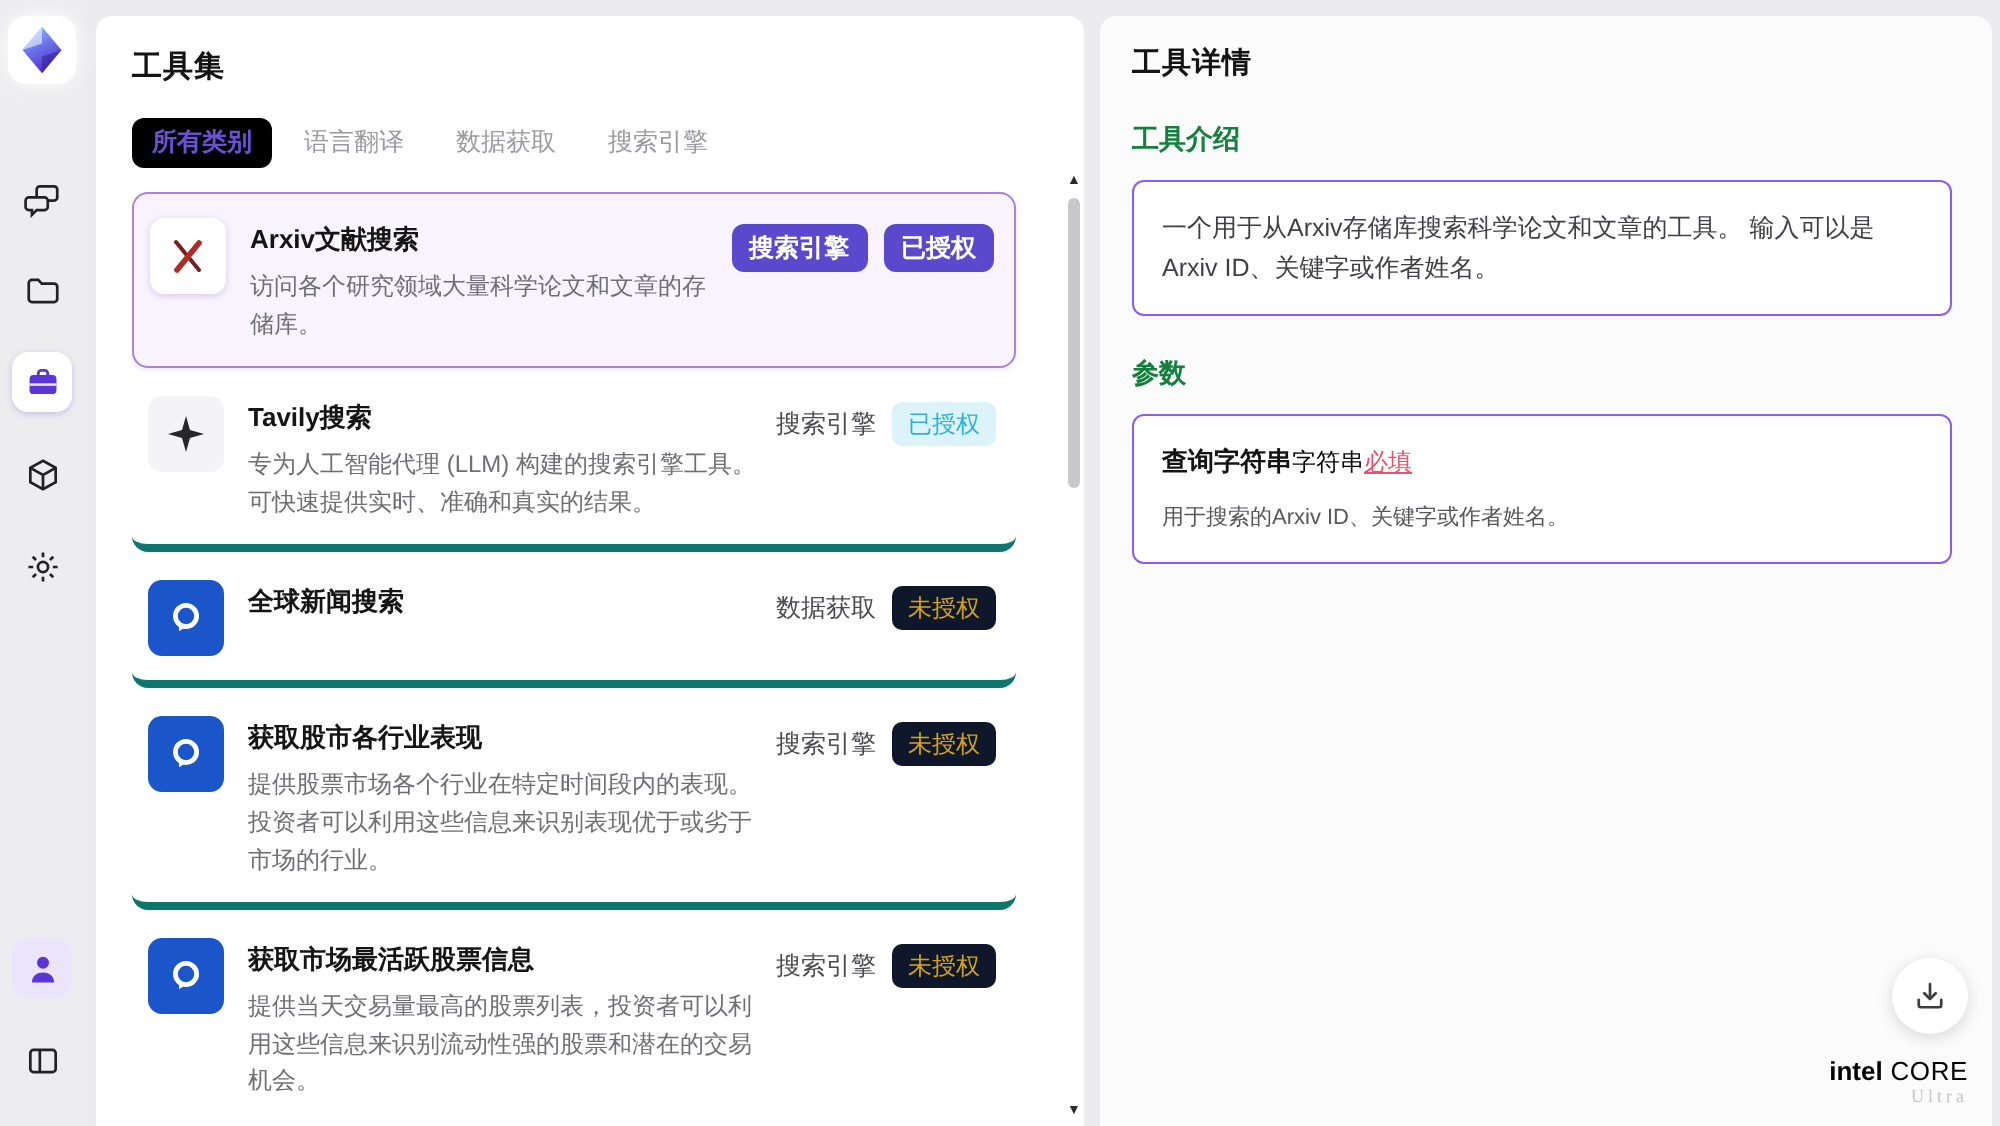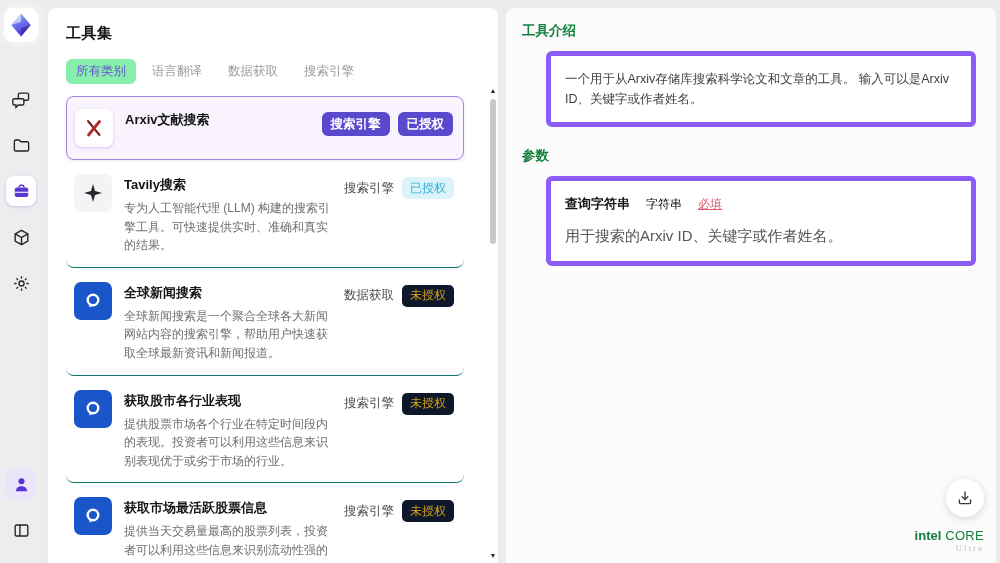--- a/index.html
+++ b/index.html
@@ -19,29 +19,29 @@
   .rail-item{ width:30px; height:30px; border-radius:8px; display:flex; align-items:center;
     justify-content:center; margin:8px 0; cursor:pointer; }
   .rail-item svg{ width:19px; height:19px; }
   .rail-item.active{ background:#ffffff; box-shadow:0 1px 3px rgba(90,53,213,.25); }
   .rail-spacer{ flex:1; }
   .rail-item.user-item{ background:#eae5fb; }
   
   .workspace{ position:absolute; left:42px; top:0; right:0; bottom:0; padding:8px 4px 0 6px;
     display:flex; gap:8px; }
   .panel{ background:#fff; border-radius:8px 8px 0 0; height:100%; }
-  .tools-panel{ width:450px; position:relative; padding:16px 20px 0 18px; }
+  .tools-panel{ width:494px; position:relative; padding:16px 20px 0 18px; }
   .details-panel{ flex:1; background:#fbfbfc; padding:14px 20px 0 16px; }
   
   .panel-title{ font-size:15px; font-weight:bold; color:#141414; letter-spacing:.5px; }
   .tabs{ display:flex; align-items:center; gap:6px; margin:16px 0 12px; }
   .tab{ font-size:12.5px; color:#9a9aa0; padding:4px 10px; border-radius:6px; cursor:pointer; white-space:nowrap; }
-  .tab.active{ background:#86efac; color:#6b50d4; font-weight:normal; }
+  .tab.active{ background:#000000; color:#6b50d4; font-weight:bold; }
   .tool-list{ position:relative; height:462px; overflow:hidden; padding-right:14px; }
-  .tool-card{ display:flex; align-items:flex-start; padding:12px 10px 12px 8px; border-bottom:1px solid #0f766e;
+  .tool-card{ display:flex; align-items:flex-start; padding:12px 10px 12px 8px; border-bottom:4px solid #0f766e;
     border-radius:8px; cursor:pointer; background:#fff; margin-bottom:2px; }
   .tool-card.selected{ background:#f8f3fd; border:1.5px solid #a583e0; box-shadow:0 1px 4px rgba(140,100,220,.15); }
   .tool-icon{ width:38px; height:38px; border-radius:7px; flex:none; display:flex; align-items:center;
     justify-content:center; margin-right:12px; background:#f4f4f6; }
   .tool-icon.icon-arxiv{ background:#ffffff; box-shadow:0 1px 3px rgba(120,80,200,.25); }
   .tool-icon.icon-newsq{ background:#1a56c9; }
   .tool-icon svg{ width:24px; height:24px; }
   .tool-body{ flex:1; min-width:0; padding-right:10px; }
   .tool-name{ font-size:13px; font-weight:bold; color:#151515; margin:2px 0 5px; }
   .tool-desc{ font-size:12px; color:#6e6e74; line-height:1.55; }
@@ -54,34 +54,34 @@
     background:#5a49cc; color:#fff; font-size:12.5px; font-weight:bold;
     padding:3.5px 9px; border-radius:6px; }
   
   .scrollbar{ position:absolute; right:0px; top:78px; bottom:2px; width:10px; }
   .sb-arrow{ width:10px; height:10px; font-size:7px; line-height:10px; text-align:center; color:#2b2b2b; }
   .sb-thumb{ position:absolute; top:13px; left:2px; width:6px; height:145px; background:#c8c8cb; border-radius:3px; }
   .sb-arrow.down{ position:absolute; bottom:0; }
   
   .details-title{ font-size:14.5px; font-weight:bold; color:#141414; margin-bottom:20px; letter-spacing:.5px;}
   .section-heading{ font-size:13.5px; font-weight:bold; color:#15803d; margin-bottom:11px; }
-  .info-box{ background:#fff; border:5px solid #8b5cf6; border-radius:6px; padding:13px 14px; margin-bottom:20px;
-    font-size:12.5px; color:#3f3f45; line-height:1.6;margin-left:24px; }
-  .param-row{ display:flex; align-items:baseline; gap:16px; margin-bottom:9px; }
+  .info-box{ background:#fff; border:1px solid #8b5cf6; border-radius:6px; padding:13px 14px; margin-bottom:20px;
+    font-size:12.5px; color:#3f3f45; line-height:1.6; }
+  .param-row{ display:flex; align-items:baseline; gap:0; margin-bottom:9px; }
   .param-name{ font-size:13px; font-weight:bold; color:#141414; }
   .param-type{ font-size:12px; color:#000000; }
   .param-required{ font-size:12px; color:#e0566b;text-decoration:underline; }
-  .param-desc{ font-size:15px; color:#55555b; }
+  .param-desc{ font-size:11px; color:#55555b; }
   
   .fab{ position:absolute; right:16px; bottom:46px; width:38px; height:38px; border-radius:50%;
     background:#fff; box-shadow:0 2px 8px rgba(0,0,0,.14); display:flex; align-items:center;
     justify-content:center; cursor:pointer; z-index:9; }
   .fab svg{ width:18px; height:18px; }
   .intel{ position:absolute; right:16px; bottom:10px; text-align:right; z-index:9; }
-  .intel-line{ font-size:13px; color:#15803d; letter-spacing:.3px;margin-left:47px; }
+  .intel-line{ font-size:13px; color:#000000; letter-spacing:.3px;margin-left:47px; }
   .intel-line b{ font-weight:bold; letter-spacing:0; }
   .intel-sub{ font-size:9px; color:#c3c3c8; letter-spacing:2px;font-family:Liberation Serif, serif; }
 </style>
 </head>
 <body>
 
 <div class="rail">
   <div class="logo-wrap">
     <svg viewBox="0 0 28 28" width="26" height="26">
       <defs>
@@ -159,20 +159,21 @@
     <div class="tool-list" id="tool-list">
   <div class="tool-card selected">
     <div class="tool-icon icon-arxiv">
             <svg viewBox="0 0 24 24">
               <path d="M6 5 L17.5 19" stroke="#7a1f1f" stroke-width="2" stroke-linecap="round"></path>
               <path d="M17.5 5.5 L6.5 19" stroke="#b02a2a" stroke-width="2.8" stroke-linecap="round"></path>
             </svg>
           </div>
     <div class="tool-body">
       <div class="tool-name">Arxiv文献搜索</div>
+      <div class="tool-desc">访问各个研究领域大量科学论文和文章的存储库。</div>
     </div>
     <div class="tool-meta">
       <span class="cat-text">搜索引擎</span>
       <span class="pill ok">已授权</span>
     </div>
   </div>
 
   <div class="tool-card">
     <div class="tool-icon icon-spark">
             <svg viewBox="0 0 24 24">
@@ -191,21 +192,20 @@
 
   <div class="tool-card">
     <div class="tool-icon icon-newsq">
             <svg viewBox="0 0 24 24">
               <circle cx="12" cy="11" r="5.3" fill="none" stroke="#ffffff" stroke-width="2.4"></circle>
               <path d="M8.5 14.5 L8.5 18.6 L13.2 15.8 Z" fill="#ffffff"></path>
             </svg>
           </div>
     <div class="tool-body">
       <div class="tool-name">全球新闻搜索</div>
-      <div class="tool-desc">全球新闻搜索是一个聚合全球各大新闻网站内容的搜索引擎，帮助用户快速获取全球最新资讯和新闻报道。</div>
     </div>
     <div class="tool-meta">
       <span class="cat-text">数据获取</span>
       <span class="pill no">未授权</span>
     </div>
   </div>
 
   <div class="tool-card">
     <div class="tool-icon icon-newsq">
             <svg viewBox="0 0 24 24">
@@ -243,20 +243,21 @@
 </div>
 
     <div class="scrollbar">
       <div class="sb-arrow">▲</div>
       <div class="sb-thumb"></div>
       <div class="sb-arrow down">▼</div>
     </div>
   </div>
 
   <div class="panel details-panel">
+    <div class="details-title">工具详情</div>
 
     <div class="section-heading">工具介绍</div>
     <div class="info-box">
       <span>一个用于从Arxiv存储库搜索科学论文和文章的工具。 输入可以是Arxiv ID、关键字或作者姓名。</span>
     </div>
 
     <div class="section-heading">参数</div>
     <div class="info-box">
       <div class="param-row">
         <span class="param-name">查询字符串</span>

